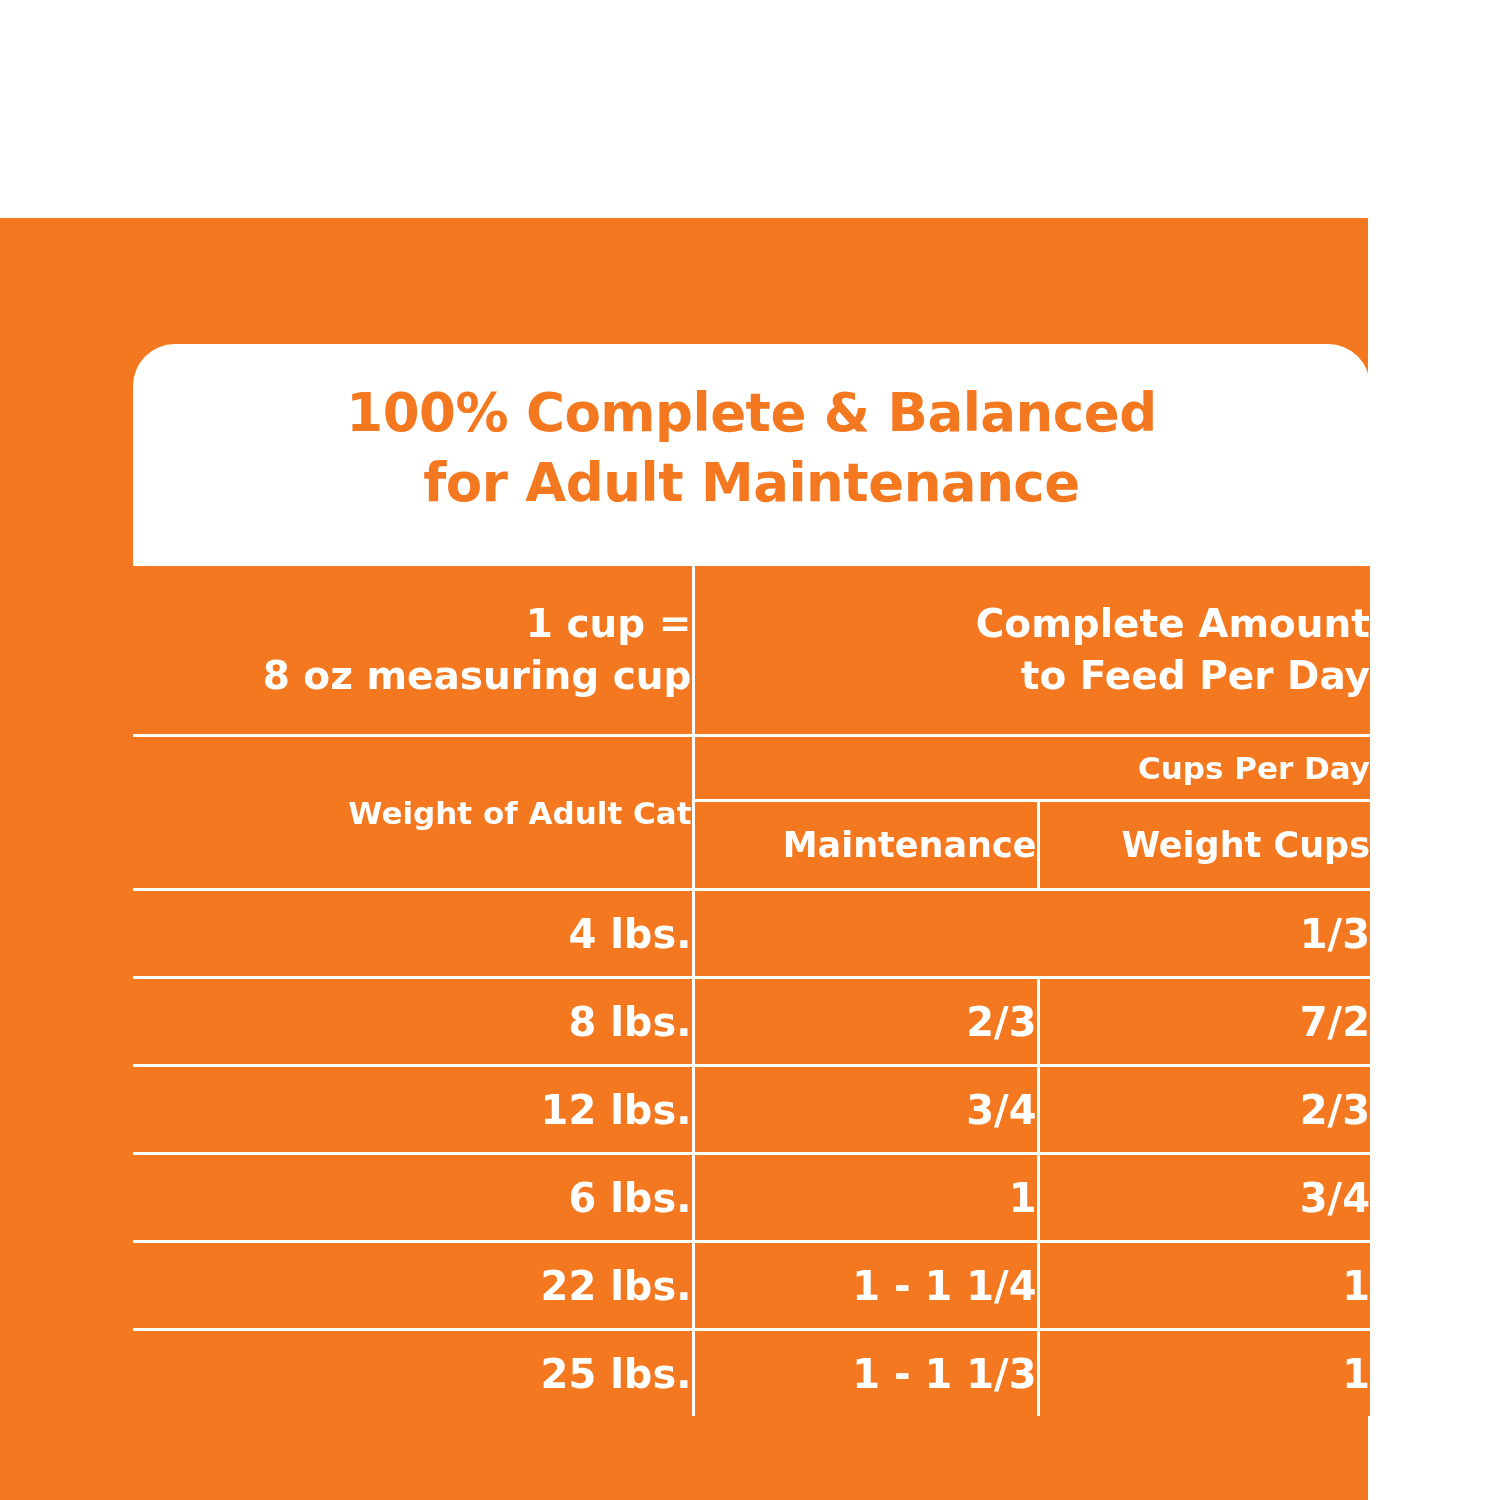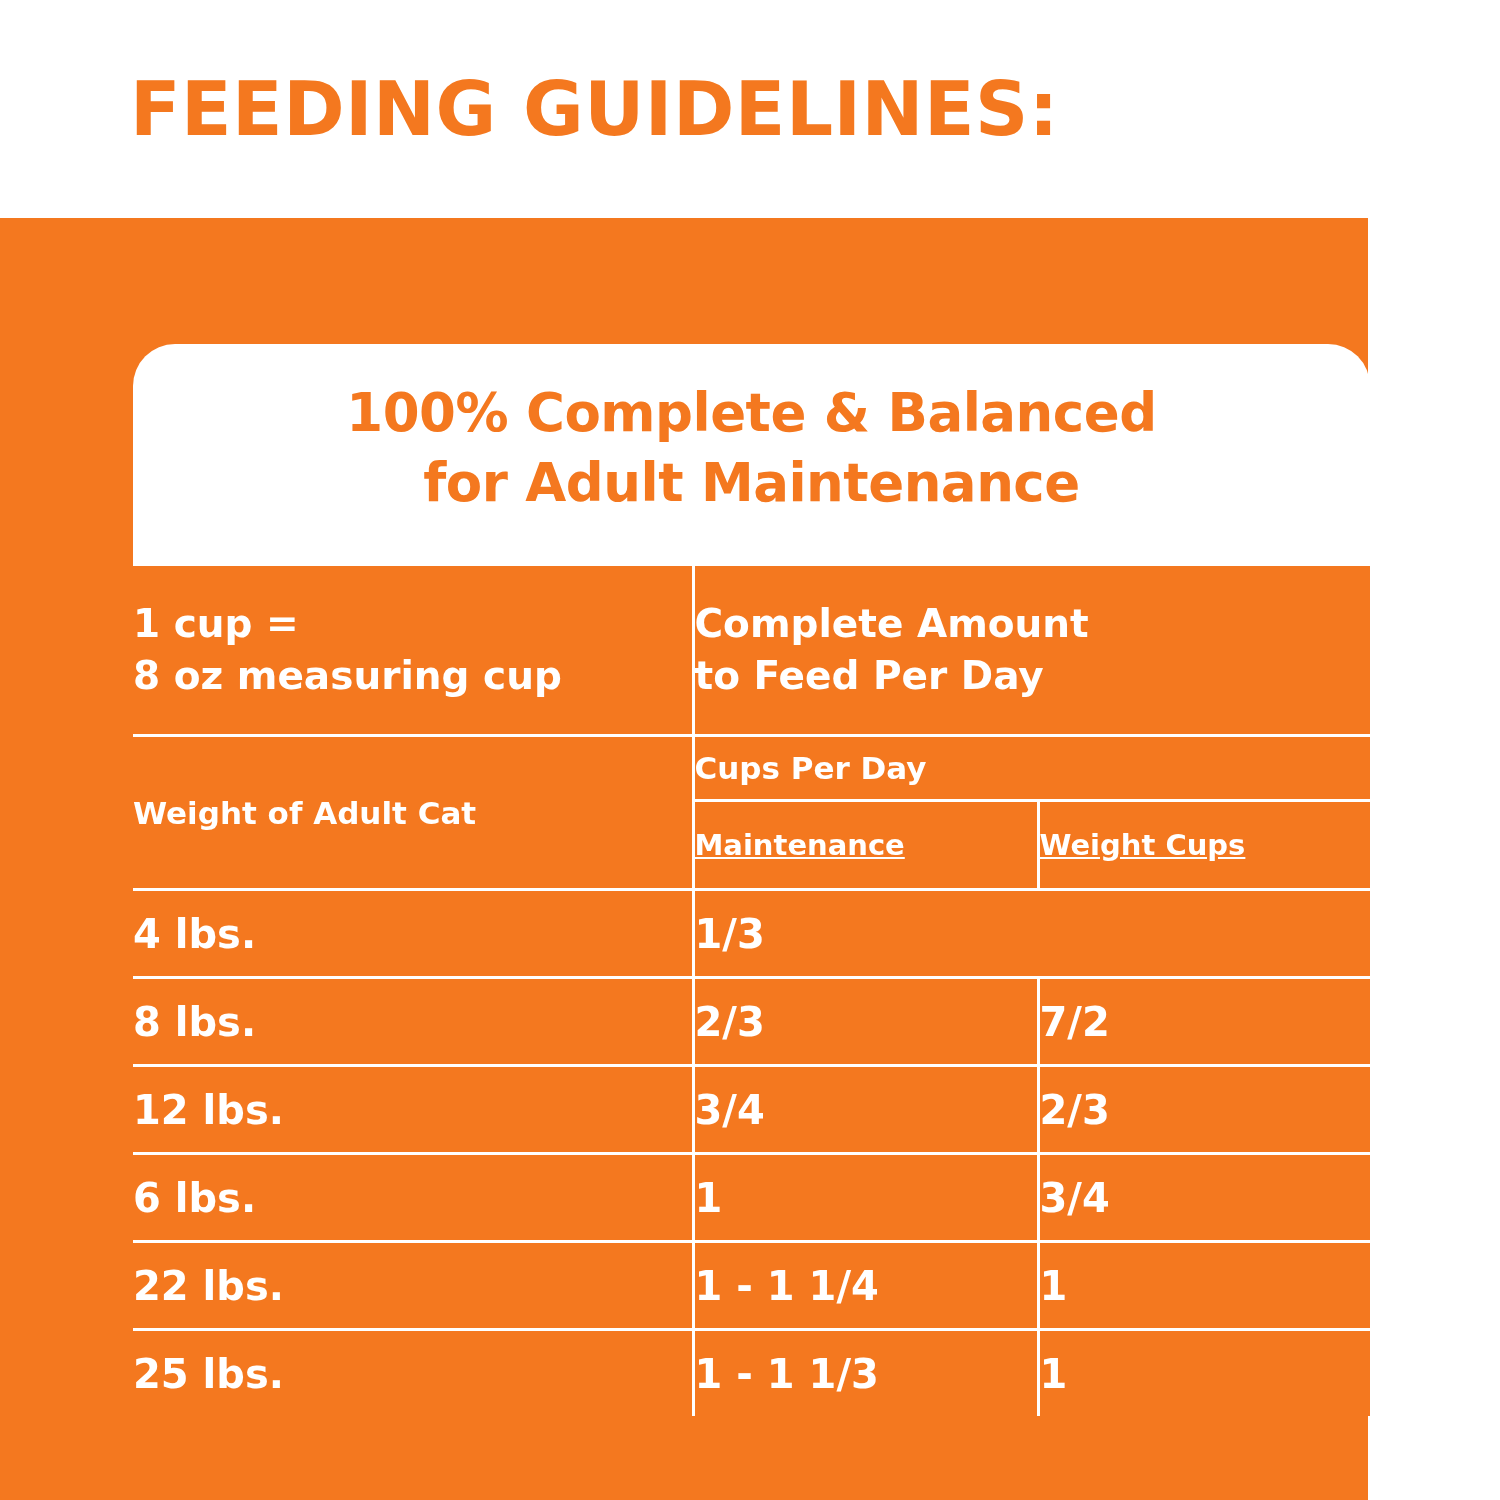--- a/index.html
+++ b/index.html
@@ -81,21 +81,21 @@
   }
   table.feeding {
     border-collapse: collapse;
     width: 1237px;
     table-layout: fixed;
     background: #F4781F;
     color: #ffffff;
   }
   table.feeding td {
     border: 3px solid #ffffff;
-    text-align: left;
+    text-align: right;
     vertical-align: middle;
     font-weight: bold;
     padding: 0;
   }
   table.feeding td.no-left {
     border-left: none;
   }
   table.feeding td.no-right {
     border-right: none;
   }
@@ -117,43 +117,39 @@
   }
   .cell-weightcat {
     font-size: 31px;
     height: 148px;
   }
   .cell-cupsperday {
     font-size: 31px;
     height: 62px;
   }
   .cell-subhead {
-    font-size: 29px;
+    font-size: 35px;
     height: 86px;
-    text-decoration: underline;
   }
   .cell-row {
     font-size: 40px;
     height: 85px;
   }
   .rounded-bl {
     border-bottom-left-radius: 40px;
   }
   .rounded-br {
     border-bottom-right-radius: 40px;
   }
 </style>
 </head>
 <body>
 
 <div class="page">
 
-  <div class="header-band">
-    <div class="header-title">FEEDING GUIDELINES:</div>
-  </div>
 
   <div class="orange-area">
 
     <div class="panel">
 
       <div class="panel-heading">
         <div>100% Complete &amp; Balanced</div>
         <div>for Adult Maintenance</div>
       </div>
 

